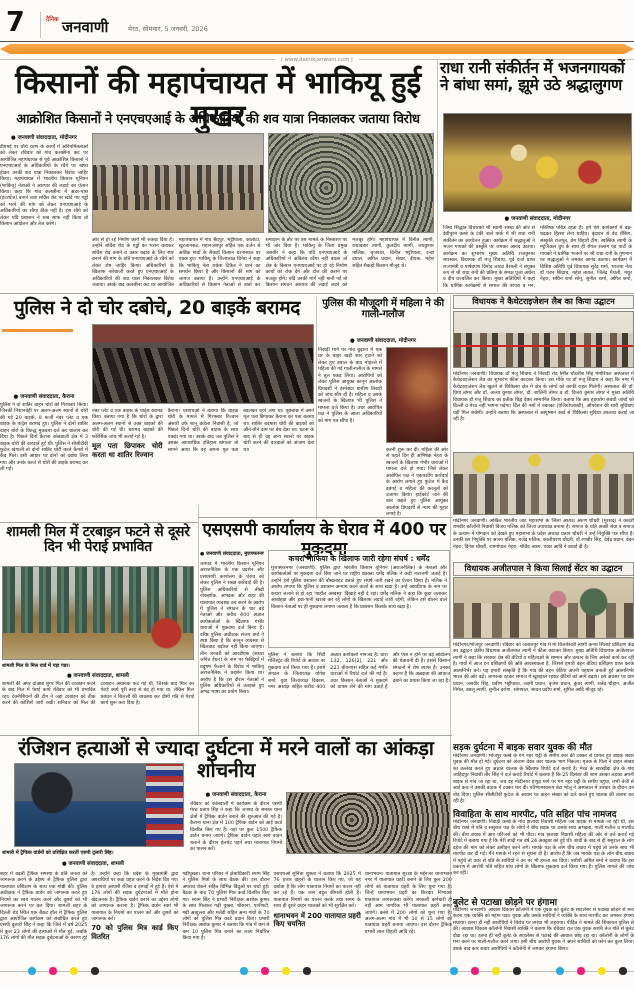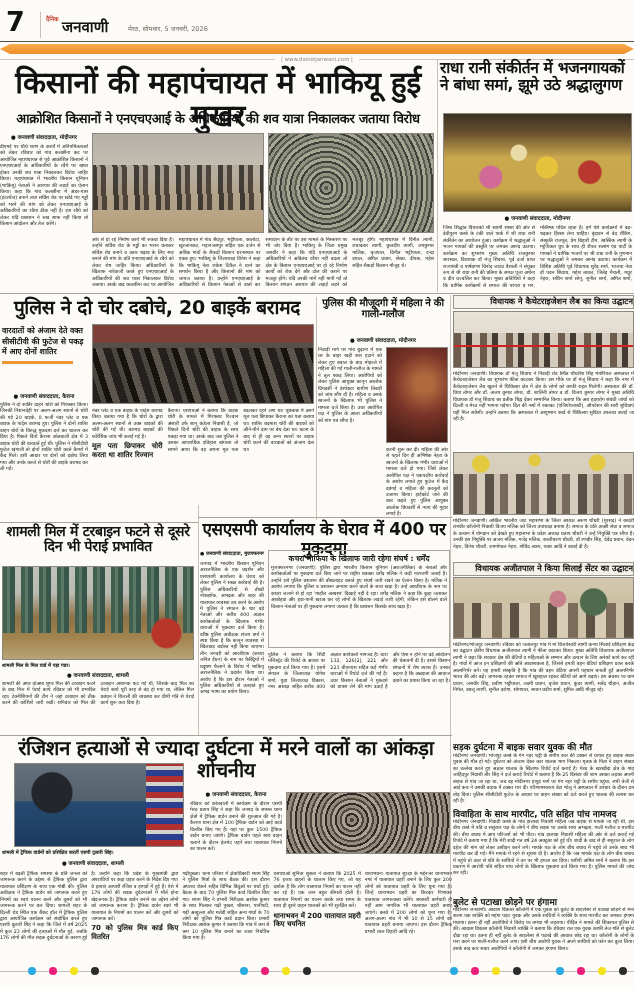--- a/index.html
+++ b/index.html
@@ -3,21 +3,21 @@
 <meta charset="utf-8">
 <style>
   html,body{margin:0;padding:0}
   body{background:#e8e6e0;font-family:"DejaVu Sans","Liberation Sans",sans-serif}
   #page{position:relative;width:634px;height:988px;background:#fcfbf7;margin:0 auto;overflow:hidden;color:#1c1c1c}
   .abs{position:absolute}
   .hl{font-weight:700;color:#121212;text-align:center;line-height:1.1;letter-spacing:-.3px}
   .body{font-size:4.8px;line-height:1.34;text-align:justify;color:#242424;overflow:hidden}
   .byline{font-size:5.4px;font-weight:700;text-align:center;color:#161616;overflow:hidden;white-space:nowrap}
   .cap{font-size:4.9px;font-weight:700;color:#161616;overflow:hidden;white-space:nowrap}
-  .boxhd{font-size:8.2px;font-weight:700;border:1px solid #9a958c;background:#f4f2ea;text-align:right;color:#121212;overflow:hidden;white-space:nowrap;line-height:1.45}
+  .boxhd{font-size:8.2px;font-weight:700;border:1px solid #9a958c;background:#f4f2ea;text-align:center;color:#121212;overflow:hidden;white-space:nowrap;line-height:1.45}
   .smallhd{font-size:8.8px;font-weight:700;color:#121212;overflow:hidden;white-space:nowrap}
   .deck{font-size:7.8px;font-weight:700;line-height:1.35;color:#121212;text-align:left}
   .deckbar{height:3px;background:#ef9435;width:82%;margin-top:3px}
   .subflow{font-size:7px;font-weight:700;color:#121212;line-height:1.2;margin:2px 0;break-inside:avoid}
   .cols2{column-count:2;column-gap:5px}
   .cols3{column-count:3;column-gap:5px}
   .cols4{column-count:4;column-gap:5px}
   .cols5{column-count:5;column-gap:4px}
   .vrule{position:absolute;width:1px;background:#c6c2b8}
   .hrule{position:absolute;height:1px;background:#a9a59b}
@@ -109,21 +109,20 @@
   <div class="vrule" style="left:437px;top:60px;height:232px"></div>
   <div class="hrule" style="left:0;top:293px;width:634px"></div>
 
   <div class="abs hl" style="left:440px;top:60px;width:194px;font-size:15.5px;text-align:left">राधा रानी संकीर्तन में भजनगायकों ने बांधा समां, झूमे उठे श्रद्धालुगण</div>
   <div class="ph ph-kirtan" style="left:443px;top:113px;width:189px;height:99px"></div>
   <div class="abs byline" style="left:443px;top:214px;width:189px">● जनवाणी संवाददाता, मोदीनगर</div>
   <div class="abs body cols2" style="left:443px;top:225px;width:189px;height:66px">जिम्ब सिद्धांत विचारकों श्री स्वामी संस्था की ओर से देवीपुरम कस्बे के टंकी वाले पार्क में श्री राधा रानी संकीर्तन का आयोजन हुआ। कार्यक्रम में श्रद्धालुओं ने भजन गायकों की प्रस्तुति पर जमकर आनंद उठाया। कार्यक्रम का शुभारंभ मुख्य अतिथि राजकुमार सारस्वत, विधायक डॉ मंजू शिवाच, पूर्व दर्जा प्राप्त राज्यमंत्री व पार्षदगण विनोद जाटव वैशाली ने संयुक्त रूप से श्री राधा रानी की प्रतिमा के समक्ष पूजा अर्चना व दीप प्रज्वलित कर किया। मुख्य अतिथियों ने कहा कि धार्मिक कार्यक्रमों से समाज की परंपरा व मन, मस्तिष्क पवित्र रहता है। हमें ऐसे कार्यक्रमों में बढ़-चढ़कर हिस्सा लेना चाहिए। वृंदावन से वेद रॉकिंग, संस्कृति राजपूत, प्रेम बिहारी टीम, स्वस्तिक त्यागी के म्यूजिकल ग्रुप के साथ ही रॉयल सत्संग एंड पार्टी के गायकों ने धार्मिक भजनों पर श्री राधा रानी के गुणगान पर श्रद्धालुओं ने जमकर आनंद उठाया। कार्यक्रम में विशिष्ट अतिथि पूर्व विधायक सुरेंद्र शर्मा, भाजपा नेता डॉ पवन शिवाच, महेश तावल, जितेंद्र मैथली, मधुर नेहरा, सचिन शर्मा सोनू, सुनील शर्मा, अमित शर्मा, बिट्टू कन्नौजिया, पवन तूफे, कैलाश जिंदल, ललित गोयल, सैन्दरपाल आदि लोग मौजूद रहे।</div>
 
   <div class="abs hl" style="left:0;top:297px;width:314px;font-size:19px">पुलिस ने दो चोर दबोचे, 20 बाइकें बरामद</div>
   <div class="abs" style="left:2px;top:326px;width:86px">
-    <div class="deck">वारदातों को अंजाम देते वक्त सीसीटीवी की फुटेज से पकड़ में आए दोनों शातिर</div>
     <div class="deckbar"></div>
   </div>
   <div class="abs byline" style="left:0;top:392px;width:88px">● जनवाणी संवाददाता, कैराना</div>
   <div class="abs body" style="left:0;top:402px;width:88px;height:118px">पुलिस ने दो शातिर वाहन चोरों को गिरफ्तार किया। जिनकी निशानदेही पर अलग-अलग स्थानों से चोरी की गई 20 बाइकें, 8 फर्जी नंबर प्लेट व एक बाइक के पार्ट्स बरामद हुए। पुलिस ने दोनों शातिर वाहन चोरों के विरुद्ध मुकदमा दर्ज कर चालान कर दिया है। पिछले दिनों कैराना कोतवाली क्षेत्र में 3 बाइक चोरी की वारदातें हुई थीं। पुलिस ने सीसीटीवी फुटेज खंगाली तो दोनों शातिर चोरी करते कैमरों में कैद मिले। इसी आधार पर दोनों को दबोच लिया गया और उनके कब्जे से चोरी की बाइकें बरामद कर ली गईं।</div>
   <div class="ph ph-bikes" style="left:92px;top:324px;width:222px;height:80px"></div>
   <div class="abs body cols3" style="left:92px;top:408px;width:222px;height:112px">
     <div>नंबर प्लेट व एक बाइक के पार्ट्स बरामद किए। बताया गया है कि चोरों के द्वारा अलग-अलग स्थानों से उक्त बाइकों की चोरी की गई थी। बरामद बाइकों की फोरेंसिक जांच भी कराई गई है।</div>
     <div class="subflow">मूल पता छिपाकर चोरी करता था शातिर रिज्वान</div>
     <div>कैराना। एसएचओ ने बताया कि बाइक चोरी के मामले में गिरफ्तार रिज्वान अंसारी उर्फ शानू कंडेला निवासी है, जो पिछले दिनों चोरी की बाइक के साथ पकड़ा गया था। उसके बाद जब पुलिस ने उसका आपराधिक इतिहास खंगाला तो सामने आया कि वह अपना मूल पता बदलकर रहने लगा था। पूछताछ में उसने मूल पता छिपाकर कैराना का पता बताया था। शातिर बदमाश चोरी की बाइकों को औने-पौने दाम पर बेच देता था। घटना के बाद से ही वह अन्य स्थानों पर बाइक चोरी करने की वारदातों को अंजाम देता था।</div>
   </div>

